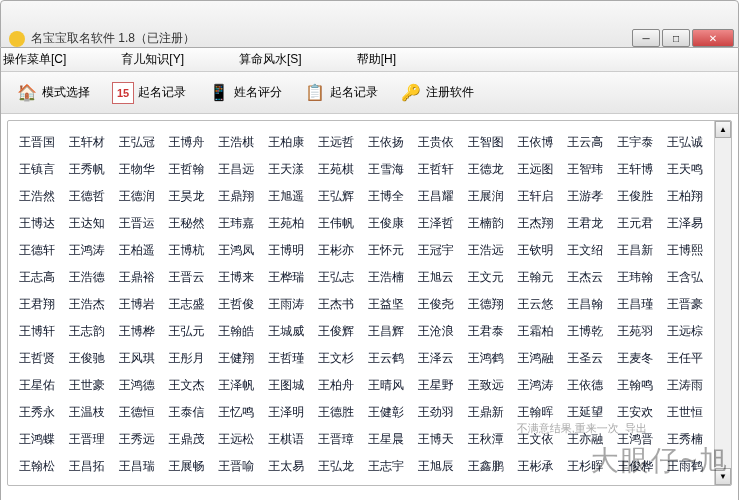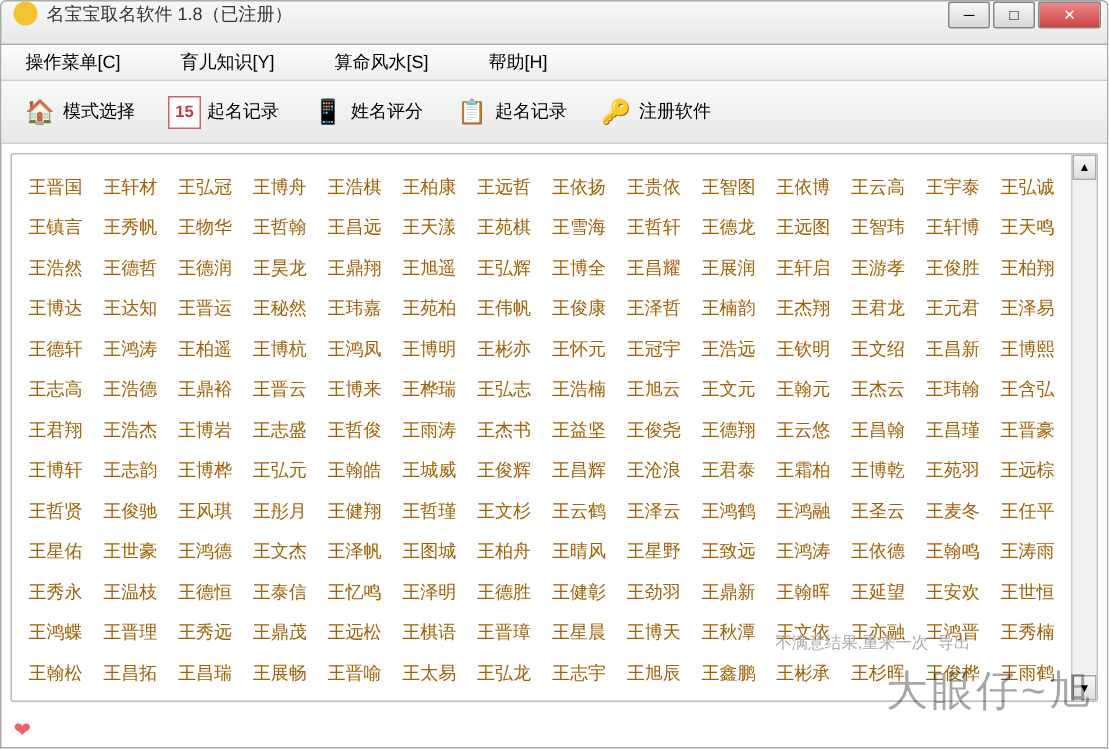--- a/index.html
+++ b/index.html
@@ -1,30 +1,30 @@
 <!DOCTYPE html>
 <html><head>
 <meta charset="utf-8">
 <style>
 *{box-sizing:border-box;margin:0;padding:0}
 body{font-family:"Microsoft YaHei","SimSun",sans-serif;font-size:12px;background:#fff;width:739px;height:500px;overflow:hidden;position:relative}
-.titlebar{height:30px;background:linear-gradient(#f8f8f8,#e8e8e8);border:1px solid #aaa;border-radius:4px 4px 0 0;display:flex;align-items:flex-start;padding:0 4px 0 8px}
+.titlebar{height:48px;background:linear-gradient(#f8f8f8,#e8e8e8);border:1px solid #aaa;border-radius:4px 4px 0 0;display:flex;align-items:flex-end;padding:0 4px 0 8px}
 .app-icon{width:16px;height:16px;background:#f4c430;border-radius:50%;margin-right:6px}
 .title-text{flex:1;color:#333;font-size:12px}
 .win-btns{display:flex;gap:2px}
 .wbtn{width:28px;height:18px;border:1px solid #888;background:linear-gradient(#f8f8f8,#d8d8d8);border-radius:2px;display:flex;align-items:center;justify-content:center;font-size:10px;cursor:pointer}
 .wbtn.close{background:linear-gradient(#e88,#c44);color:#fff;width:42px}
 .window-body{border:1px solid #aaa;border-top:none;height:469px;background:#fff;display:flex;flex-direction:column}
-.menubar{height:24px;background:linear-gradient(#fdfdfd,#eee);border-bottom:1px solid #ccc;display:flex;align-items:center;padding:0 16px;gap:40px;font-size:12px}
+.menubar{height:24px;background:linear-gradient(#fdfdfd,#eee);border-bottom:1px solid #ccc;display:flex;align-items:center;padding:0 2px;gap:55px;font-size:12px}
 .menubar span{cursor:pointer}
 .toolbar{height:42px;background:linear-gradient(#fafafa,#e8e8e8);border-bottom:1px solid #ccc;display:flex;align-items:center;padding:0 6px;gap:4px}
 .tbtn{display:flex;align-items:center;gap:4px;padding:4px 8px;border:1px solid transparent;border-radius:3px;cursor:pointer;font-size:12px}
 .ticon{width:22px;height:22px;display:flex;align-items:center;justify-content:center;font-size:16px}
 .content{flex:1;margin:6px;border:1px solid #bbb;border-radius:2px;overflow:hidden;display:flex}
-.name-grid{flex:1;padding:8px 4px;overflow-y:auto;display:grid;grid-template-columns:repeat(14,1fr);gap:0;column-gap:0;font-size:12px;color:#a16207;align-content:start}
+.name-grid{flex:1;padding:8px 4px;overflow-y:auto;display:grid;grid-template-columns:repeat(14,1fr);gap:0;column-gap:0;font-size:12px;color:#0f172a;align-content:start}
 .name-grid span{padding:5px 2px;text-align:center;white-space:nowrap;cursor:default}
 .scroll-track{width:17px;background:#f0f0f0;border-left:1px solid #ccc;position:relative}
 .scroll-btn{height:17px;background:linear-gradient(#f8f8f8,#ddd);border:1px solid #aaa;display:flex;align-items:center;justify-content:center;font-size:8px;cursor:pointer}
 .scroll-btn.bottom{position:absolute;bottom:0;left:0;right:0}
 .footer{height:24px;display:flex;align-items:center;padding:0 8px;font-size:12px;color:#555;gap:6px}
 .heart{color:#e66;font-size:14px}
 .watermark{position:absolute;right:10px;bottom:20px;color:rgba(0,0,0,0.25);font-size:11px;text-align:right;pointer-events:none}
 .watermark .big{font-size:28px;letter-spacing:2px;color:rgba(0,0,0,0.35)}
 .watermark .sub{font-size:13px;letter-spacing:1px}
 .opt-txt{position:absolute;right:92px;bottom:64px;font-size:11px;color:#aaa}

